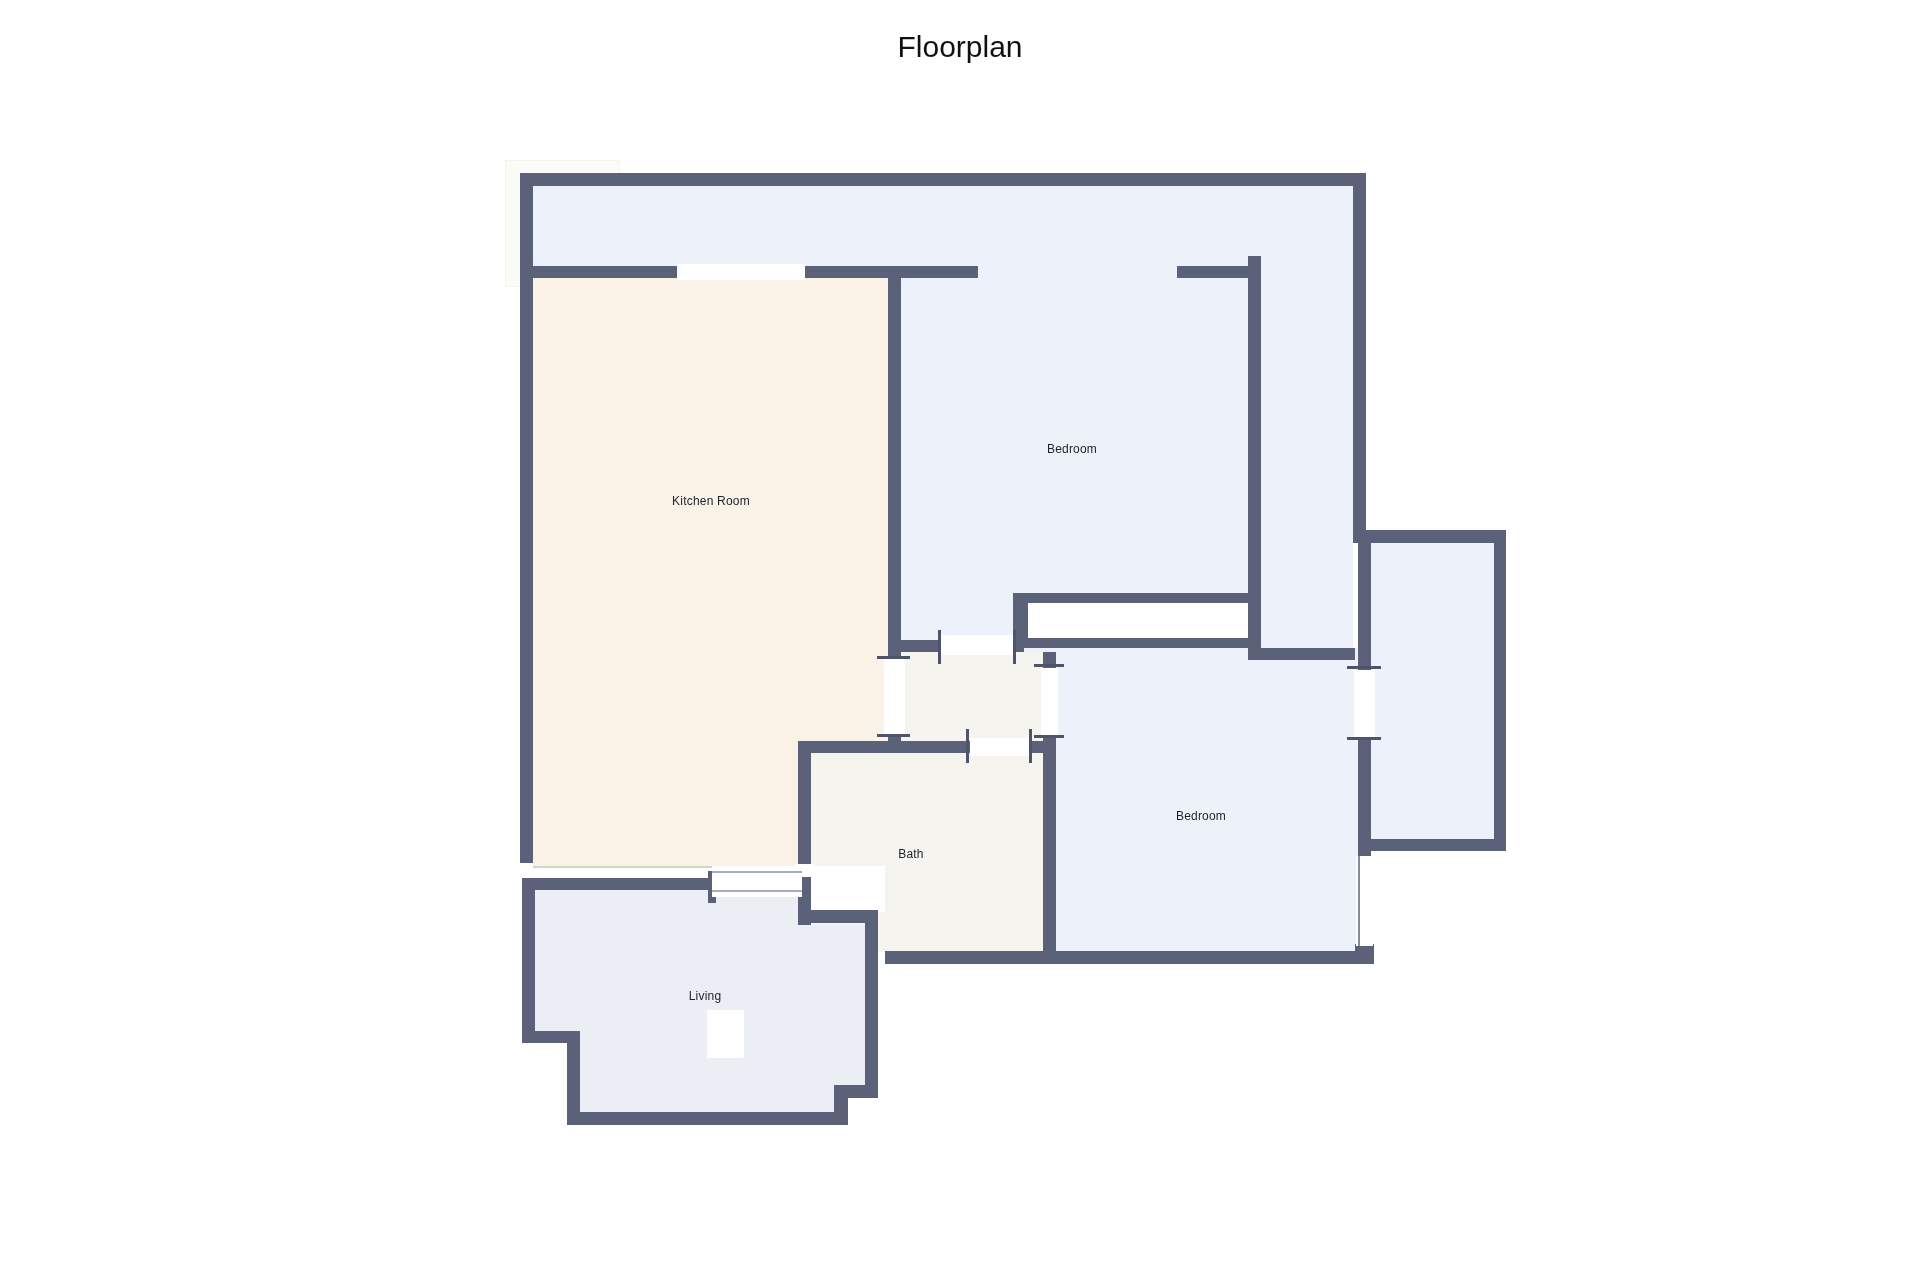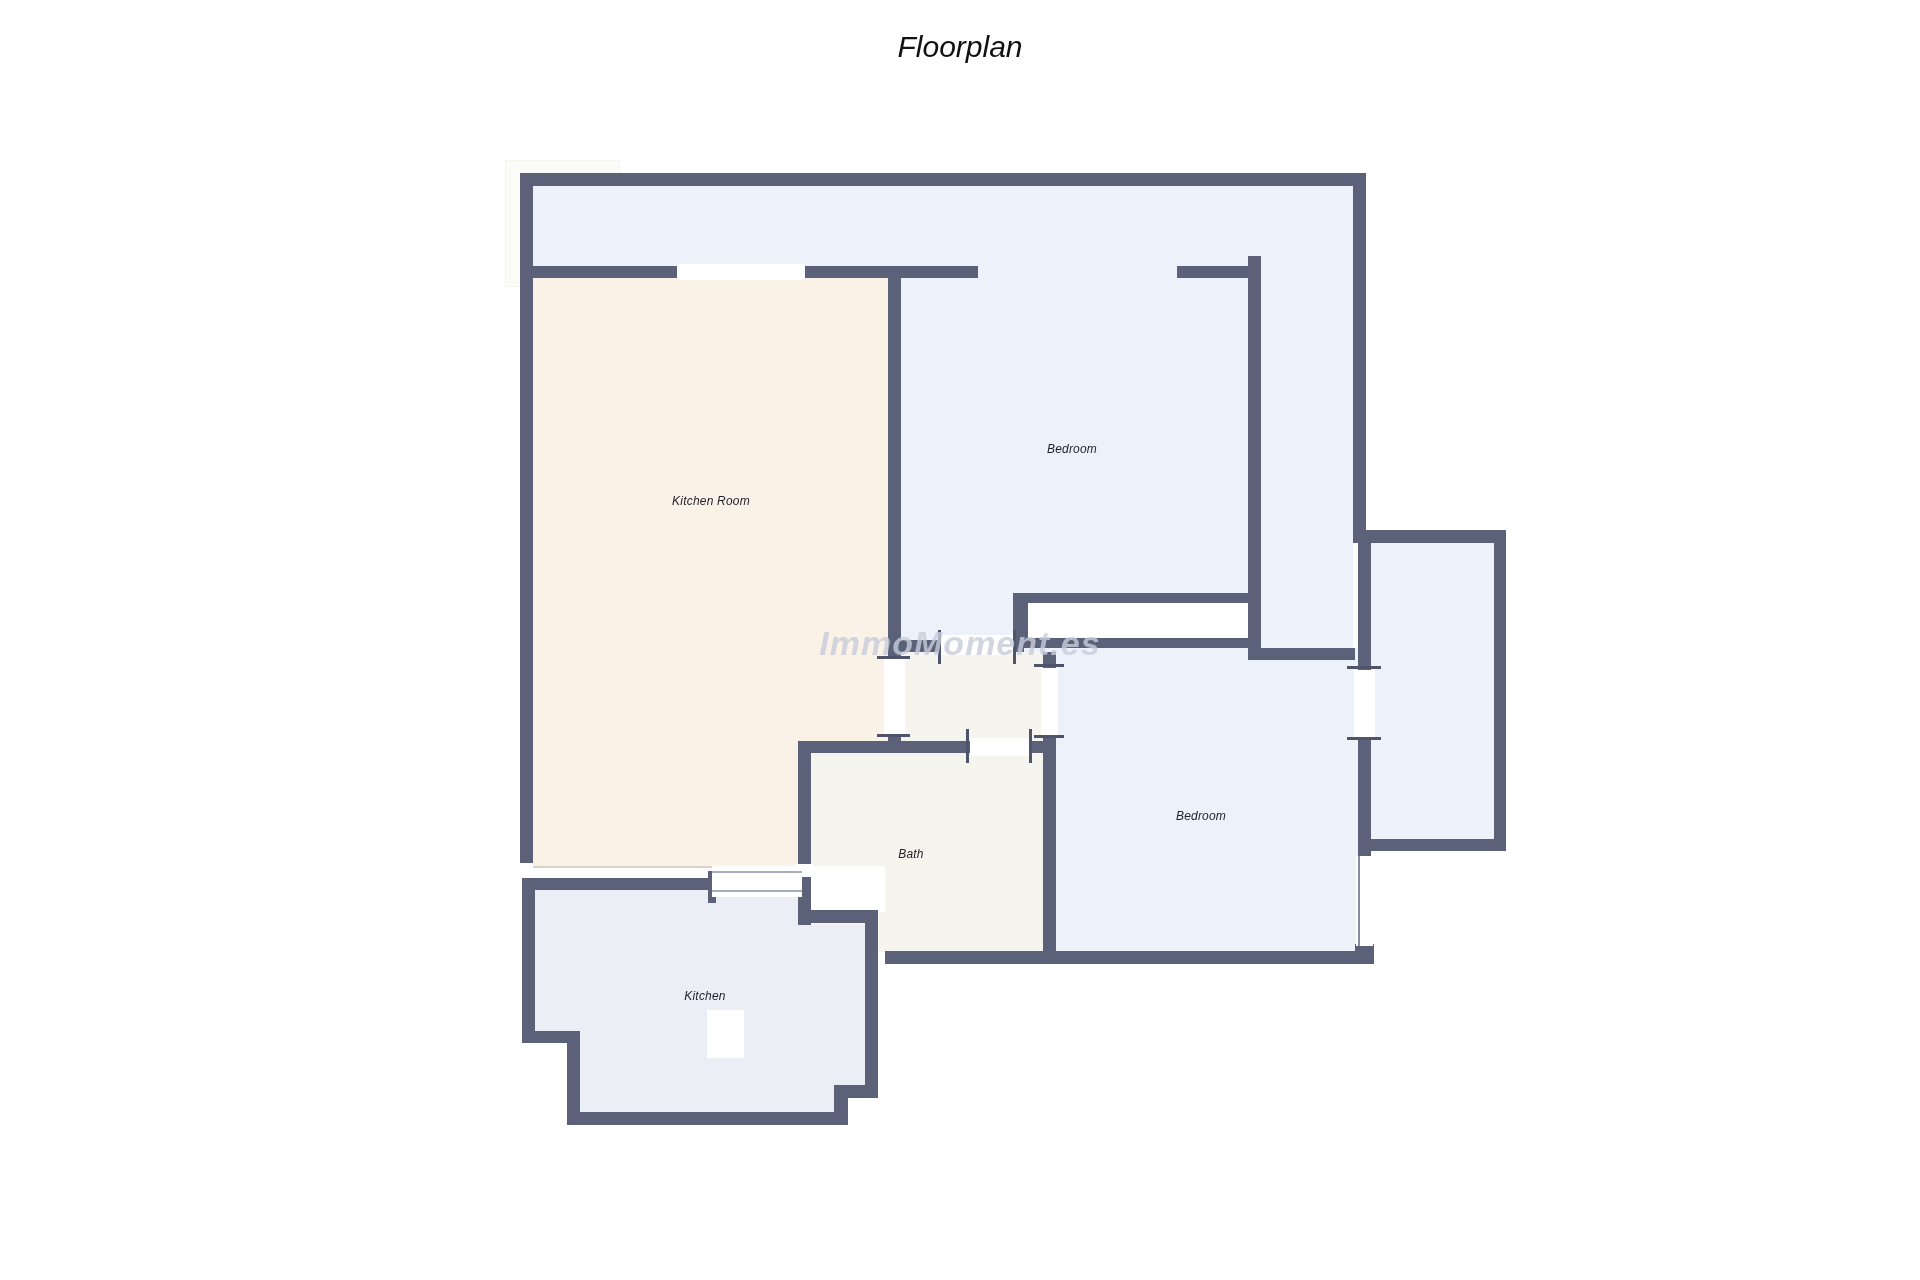--- a/index.html
+++ b/index.html
@@ -3,21 +3,21 @@
 <meta charset="utf-8">
 <style>
   :root{
     --wall:#5b6178; --living-room-floor:#faf1e7; --bedroom-floor:#edf1fa;
     --bath-floor:#f5f4ef; --kitchen-floor:#eceef6; --watermark:#c7cdda;
     --label-text:#1d2129; --title-text:#111111; --tick:#4e546b; --page-bg:#ffffff;
   }
   html,body{margin:0;padding:0;}
   body{width:1920px;height:1280px;background:var(--page-bg);
        font-family:"Liberation Sans", sans-serif; position:relative; overflow:hidden;}
-  #canvas{position:absolute;left:0;top:0;width:1920px;height:1215px;font-style:italic;}
+  #canvas{position:absolute;left:0;top:0;width:1920px;height:1215px;}
   .abs{position:absolute;}
   .w{position:absolute;background:var(--wall);}
   .white{position:absolute;background:#ffffff;}
   .tickline{position:absolute;background:var(--tick);}
   .floor{position:absolute;}
   .room-label{position:absolute;transform:translate(-50%,-50%);
       font-size:12px;color:var(--label-text);white-space:nowrap;letter-spacing:.2px;}
   #title{position:absolute;left:0;right:0;top:30px;text-align:center;
       font-size:30px;color:var(--title-text);}
   #watermark{position:absolute;left:960px;top:643px;transform:translate(-50%,-50%);
@@ -124,17 +124,16 @@
   <div class="abs z50" style="left:712px;top:890px;width:90px;height:2px;background:#a7adbf;"></div>
   <div class="white z40" style="left:795px;top:864px;width:19px;height:13px;"></div>
 
   <div class="white z40" style="left:1028px;top:603px;width:220px;height:35px;"></div>
   <div class="white z40" style="left:707px;top:1010px;width:37px;height:48px;"></div>
 
   <div class="room-label z50" style="left:711px;top:501px;">Kitchen Room</div>
   <div class="room-label z50" style="left:1072px;top:449px;">Bedroom</div>
   <div class="room-label z50" style="left:1201px;top:816px;">Bedroom</div>
   <div class="room-label z50" style="left:911px;top:854px;">Bath</div>
-  <div class="room-label z50" style="left:705px;top:996px;">Kitchen</div>
+  <div class="room-label z50" style="left:705px;top:996px;">Living</div>
 
-  <div id="watermark">ImmoMoment.es</div>
 
 </div>
 
 </body></html>

